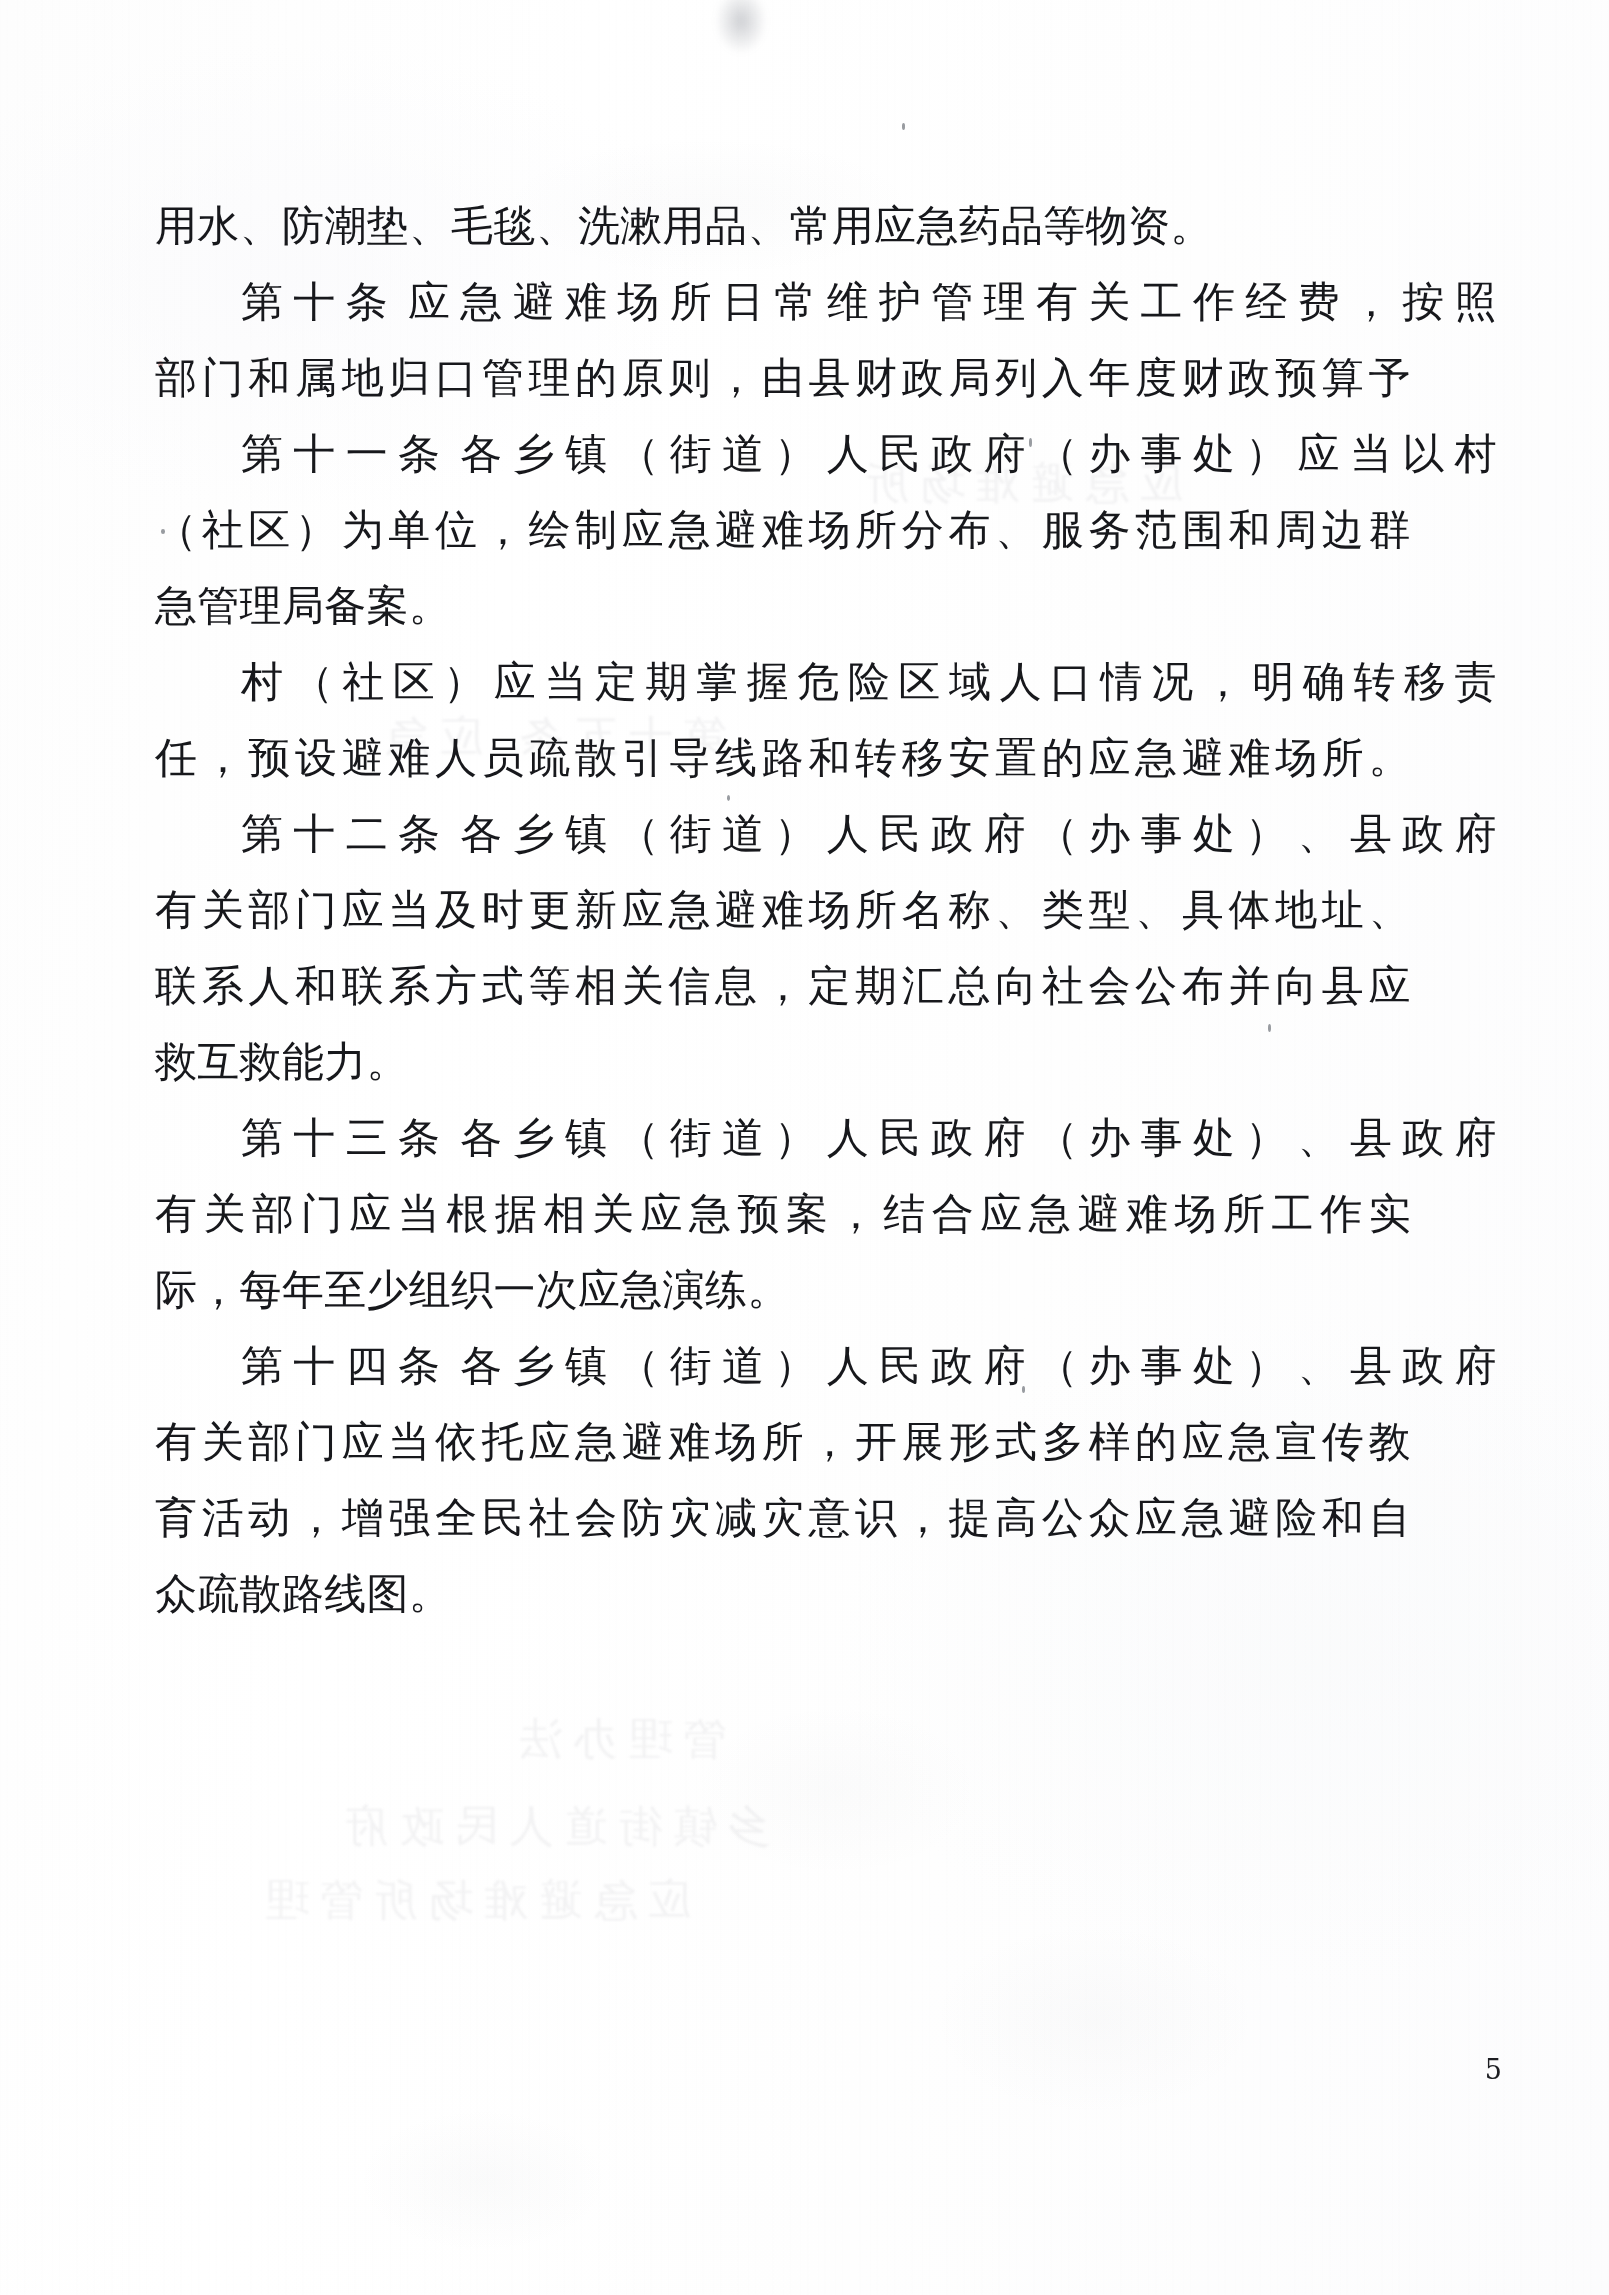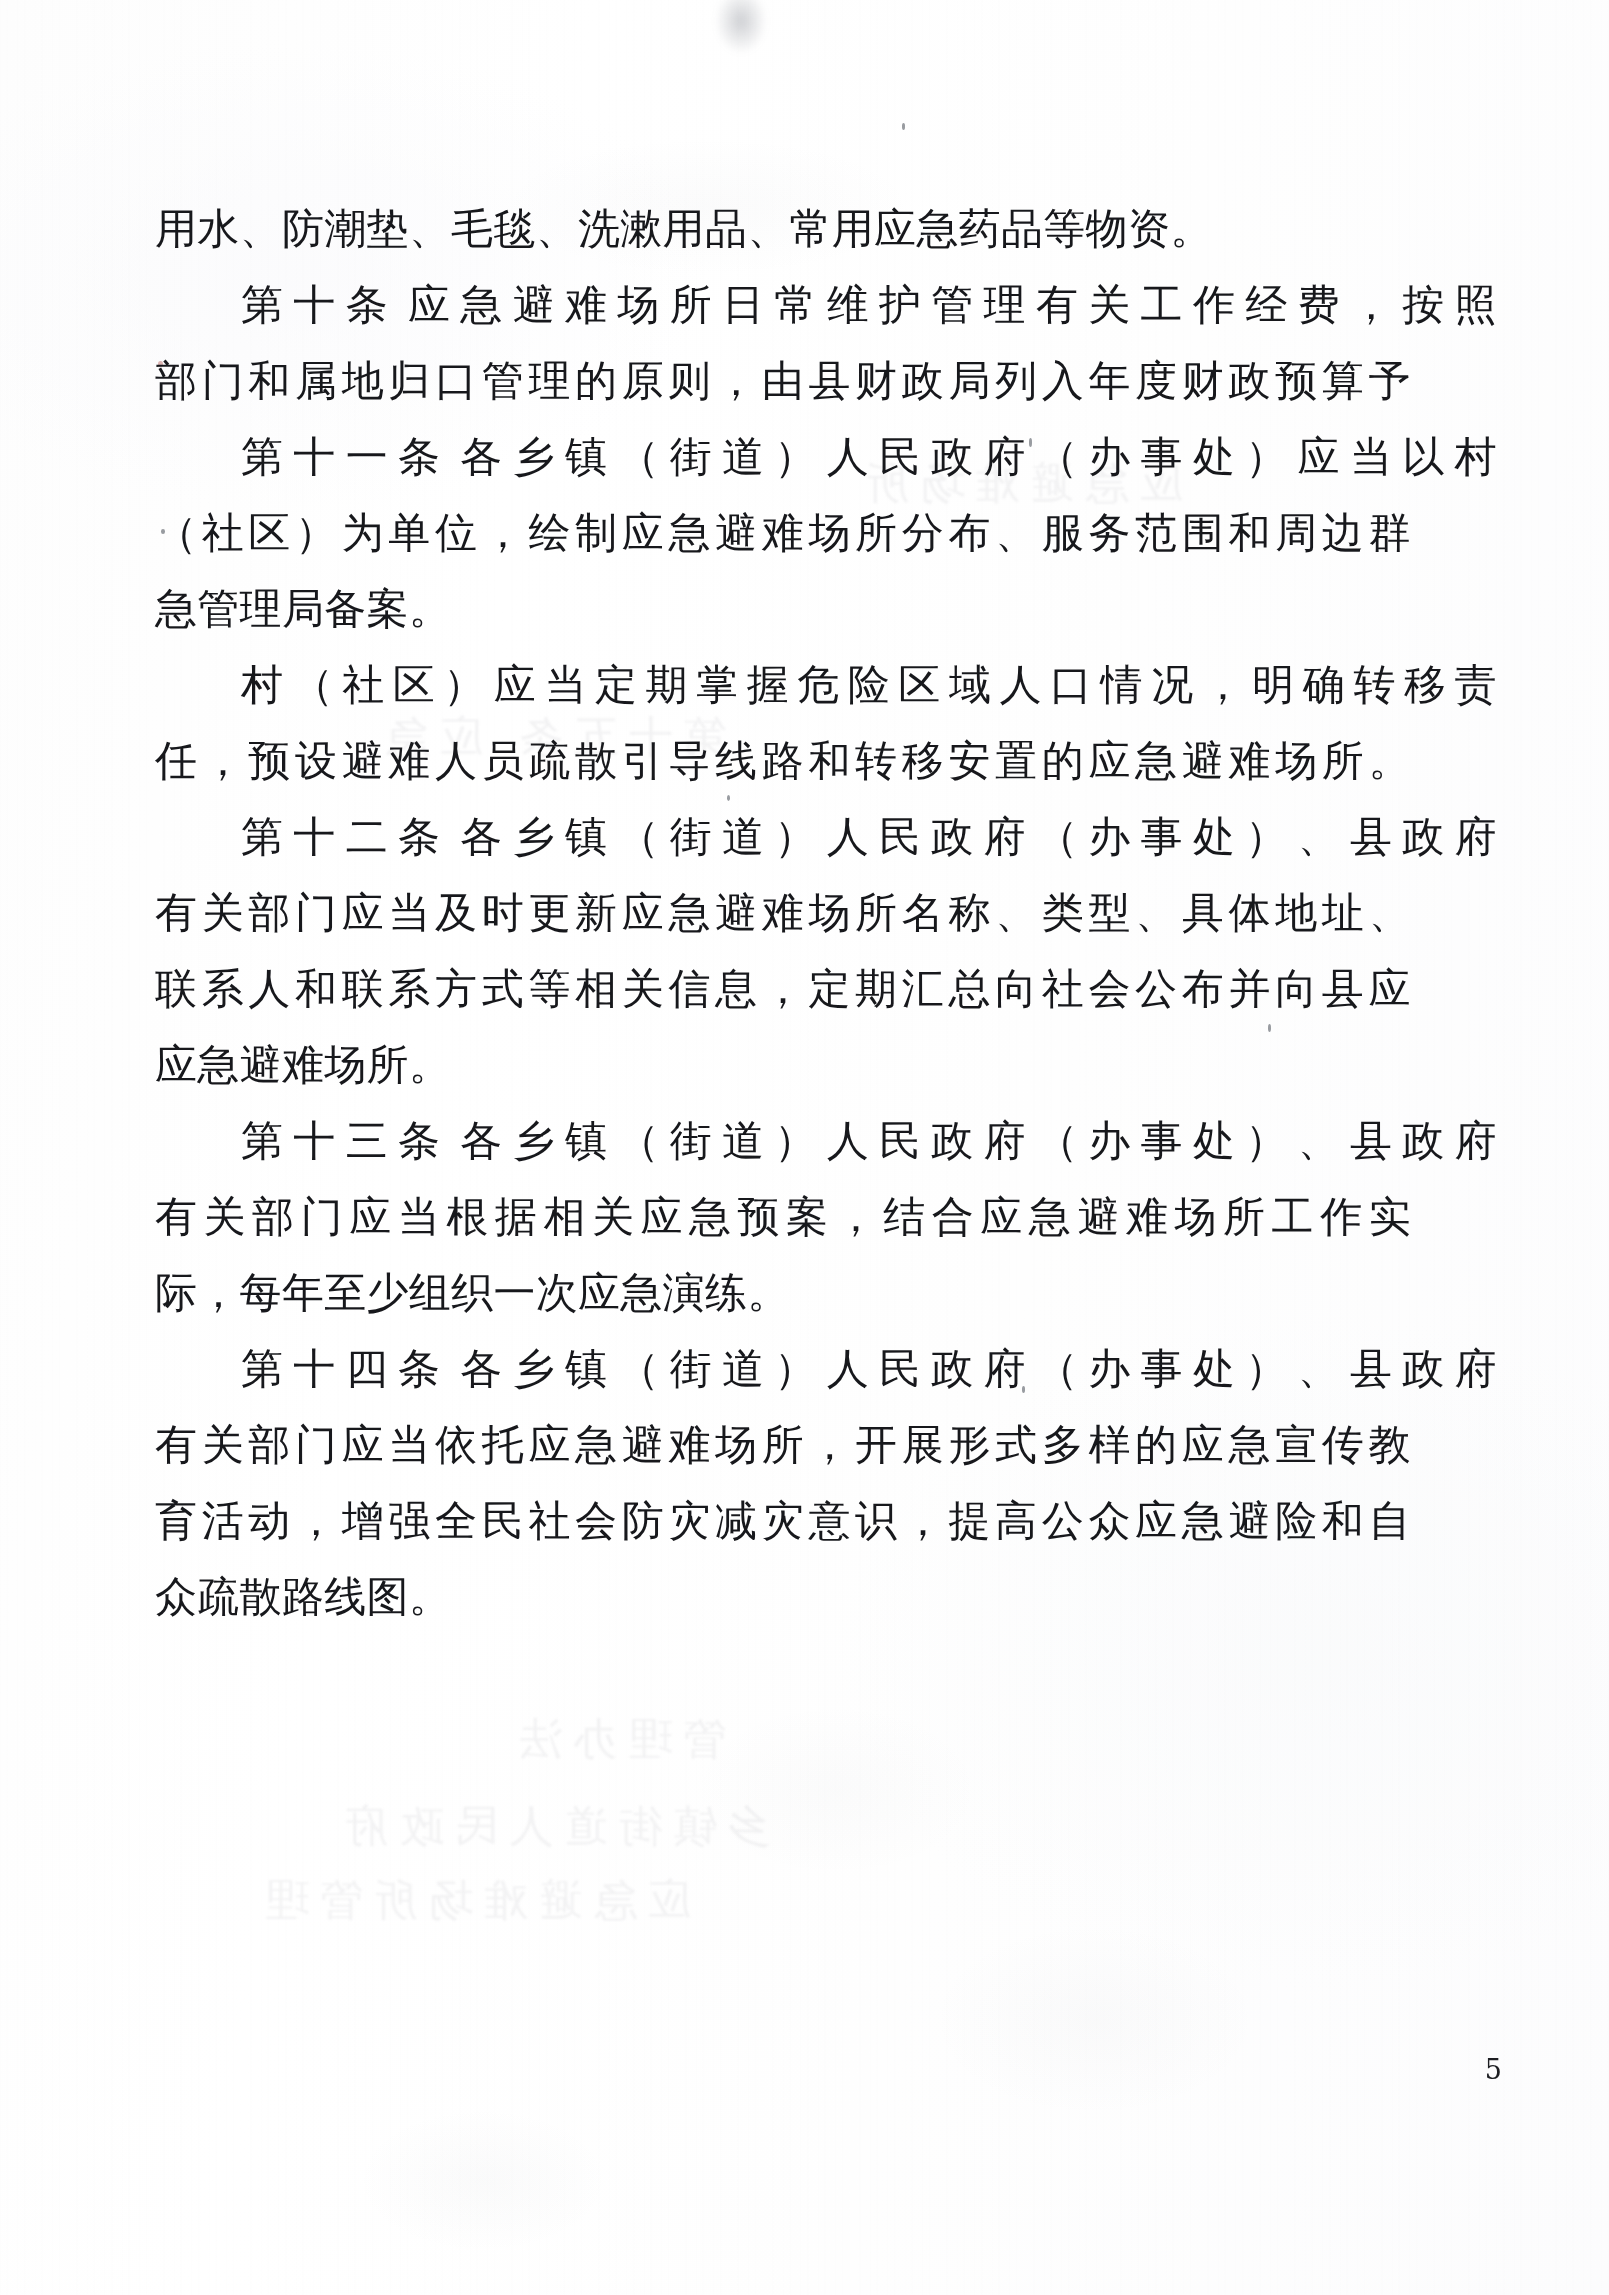--- a/index.html
+++ b/index.html
@@ -89,21 +89,21 @@
     margin: 0;
   }
 
   .line {
     height: 76px;
     line-height: 76px;
     font-size: 42px;
     color: #17181c;
     white-space: nowrap;
     letter-spacing: 0.3px;
-    font-family: Liberation Sans, sans-serif;
+    font-family: Liberation Mono, monospace;
     font-weight: 400;
   }
   
   .line.just {
     display: flex;
     justify-content: space-between;
     width: 1256px;
   }
   .line.just > span { display: inline-block; }
   .line.indent { padding-left: 86px; }
@@ -399,21 +399,21 @@
           <span>向</span>
           <span>社</span>
           <span>会</span>
           <span>公</span>
           <span>布</span>
           <span>并</span>
           <span>向</span>
           <span>县</span>
           <span>应</span>
         </div>
-        <div class="line last">应急避难场所。</div>
+        <div class="line last">救互救能力。</div>
       </div>
       <div class="para">
         <div class="line just indent">
           <span>第</span>
           <span>十</span>
           <span>三</span>
           <span>条</span>
           <span> </span>
           <span>各</span>
           <span>乡</span>

